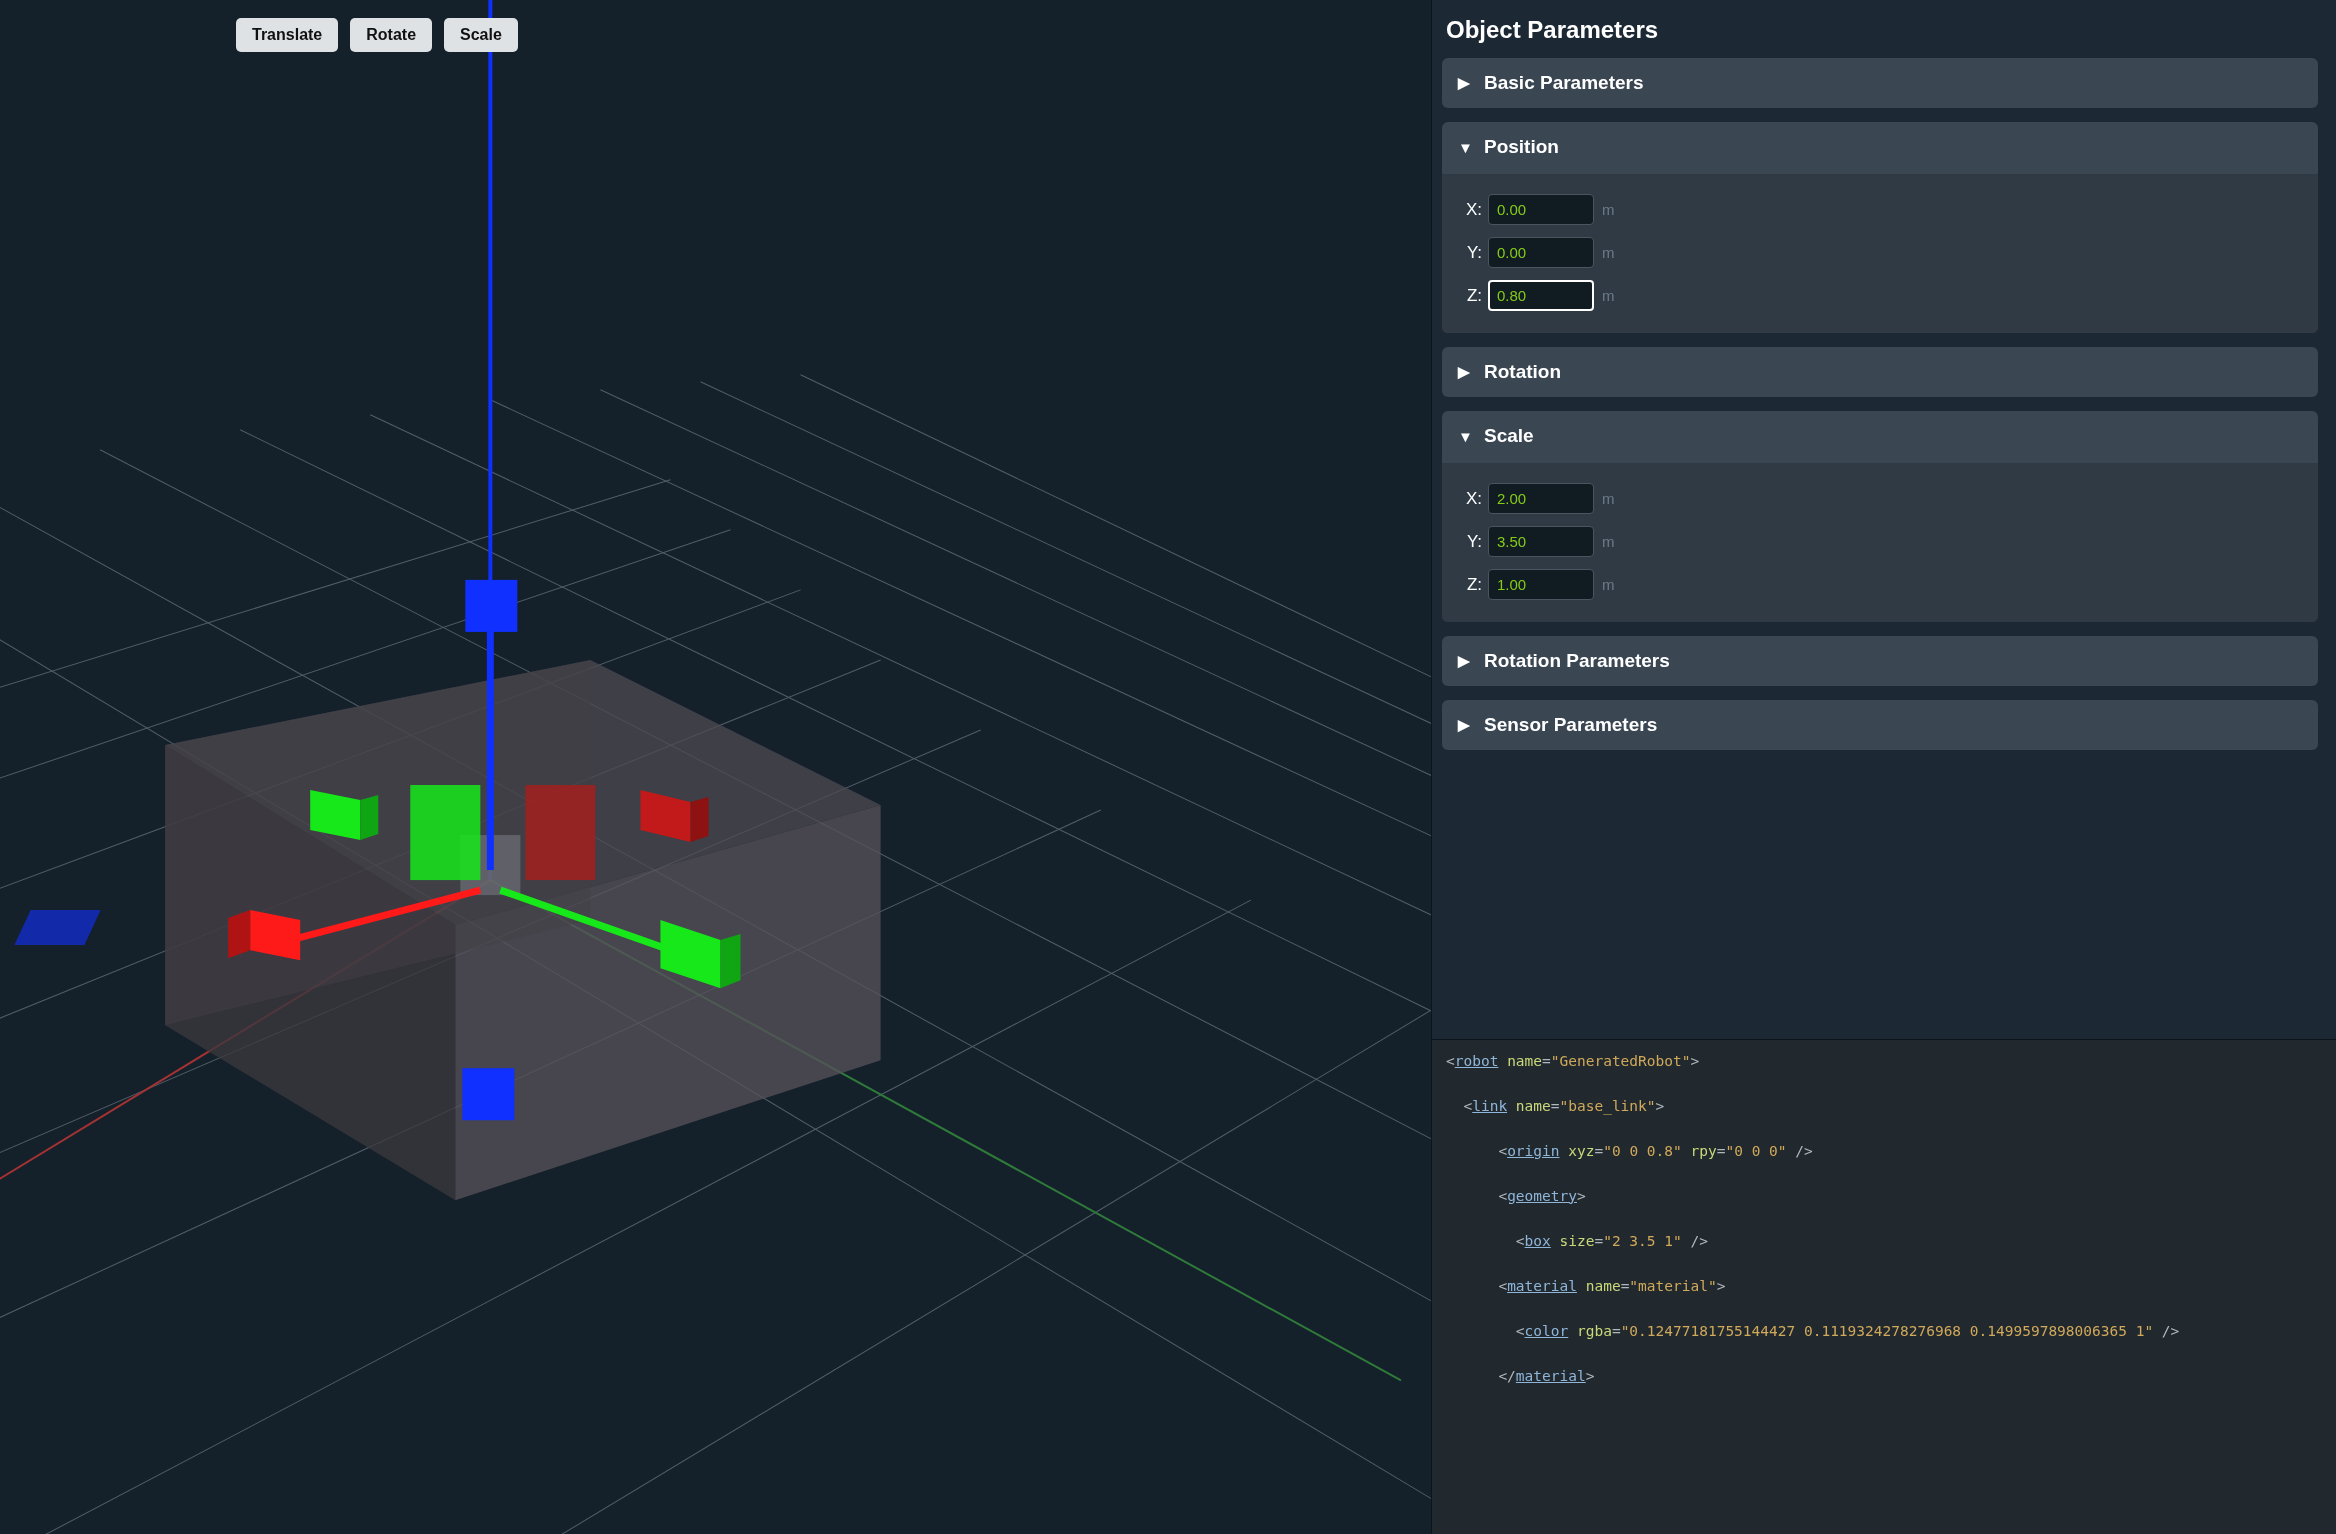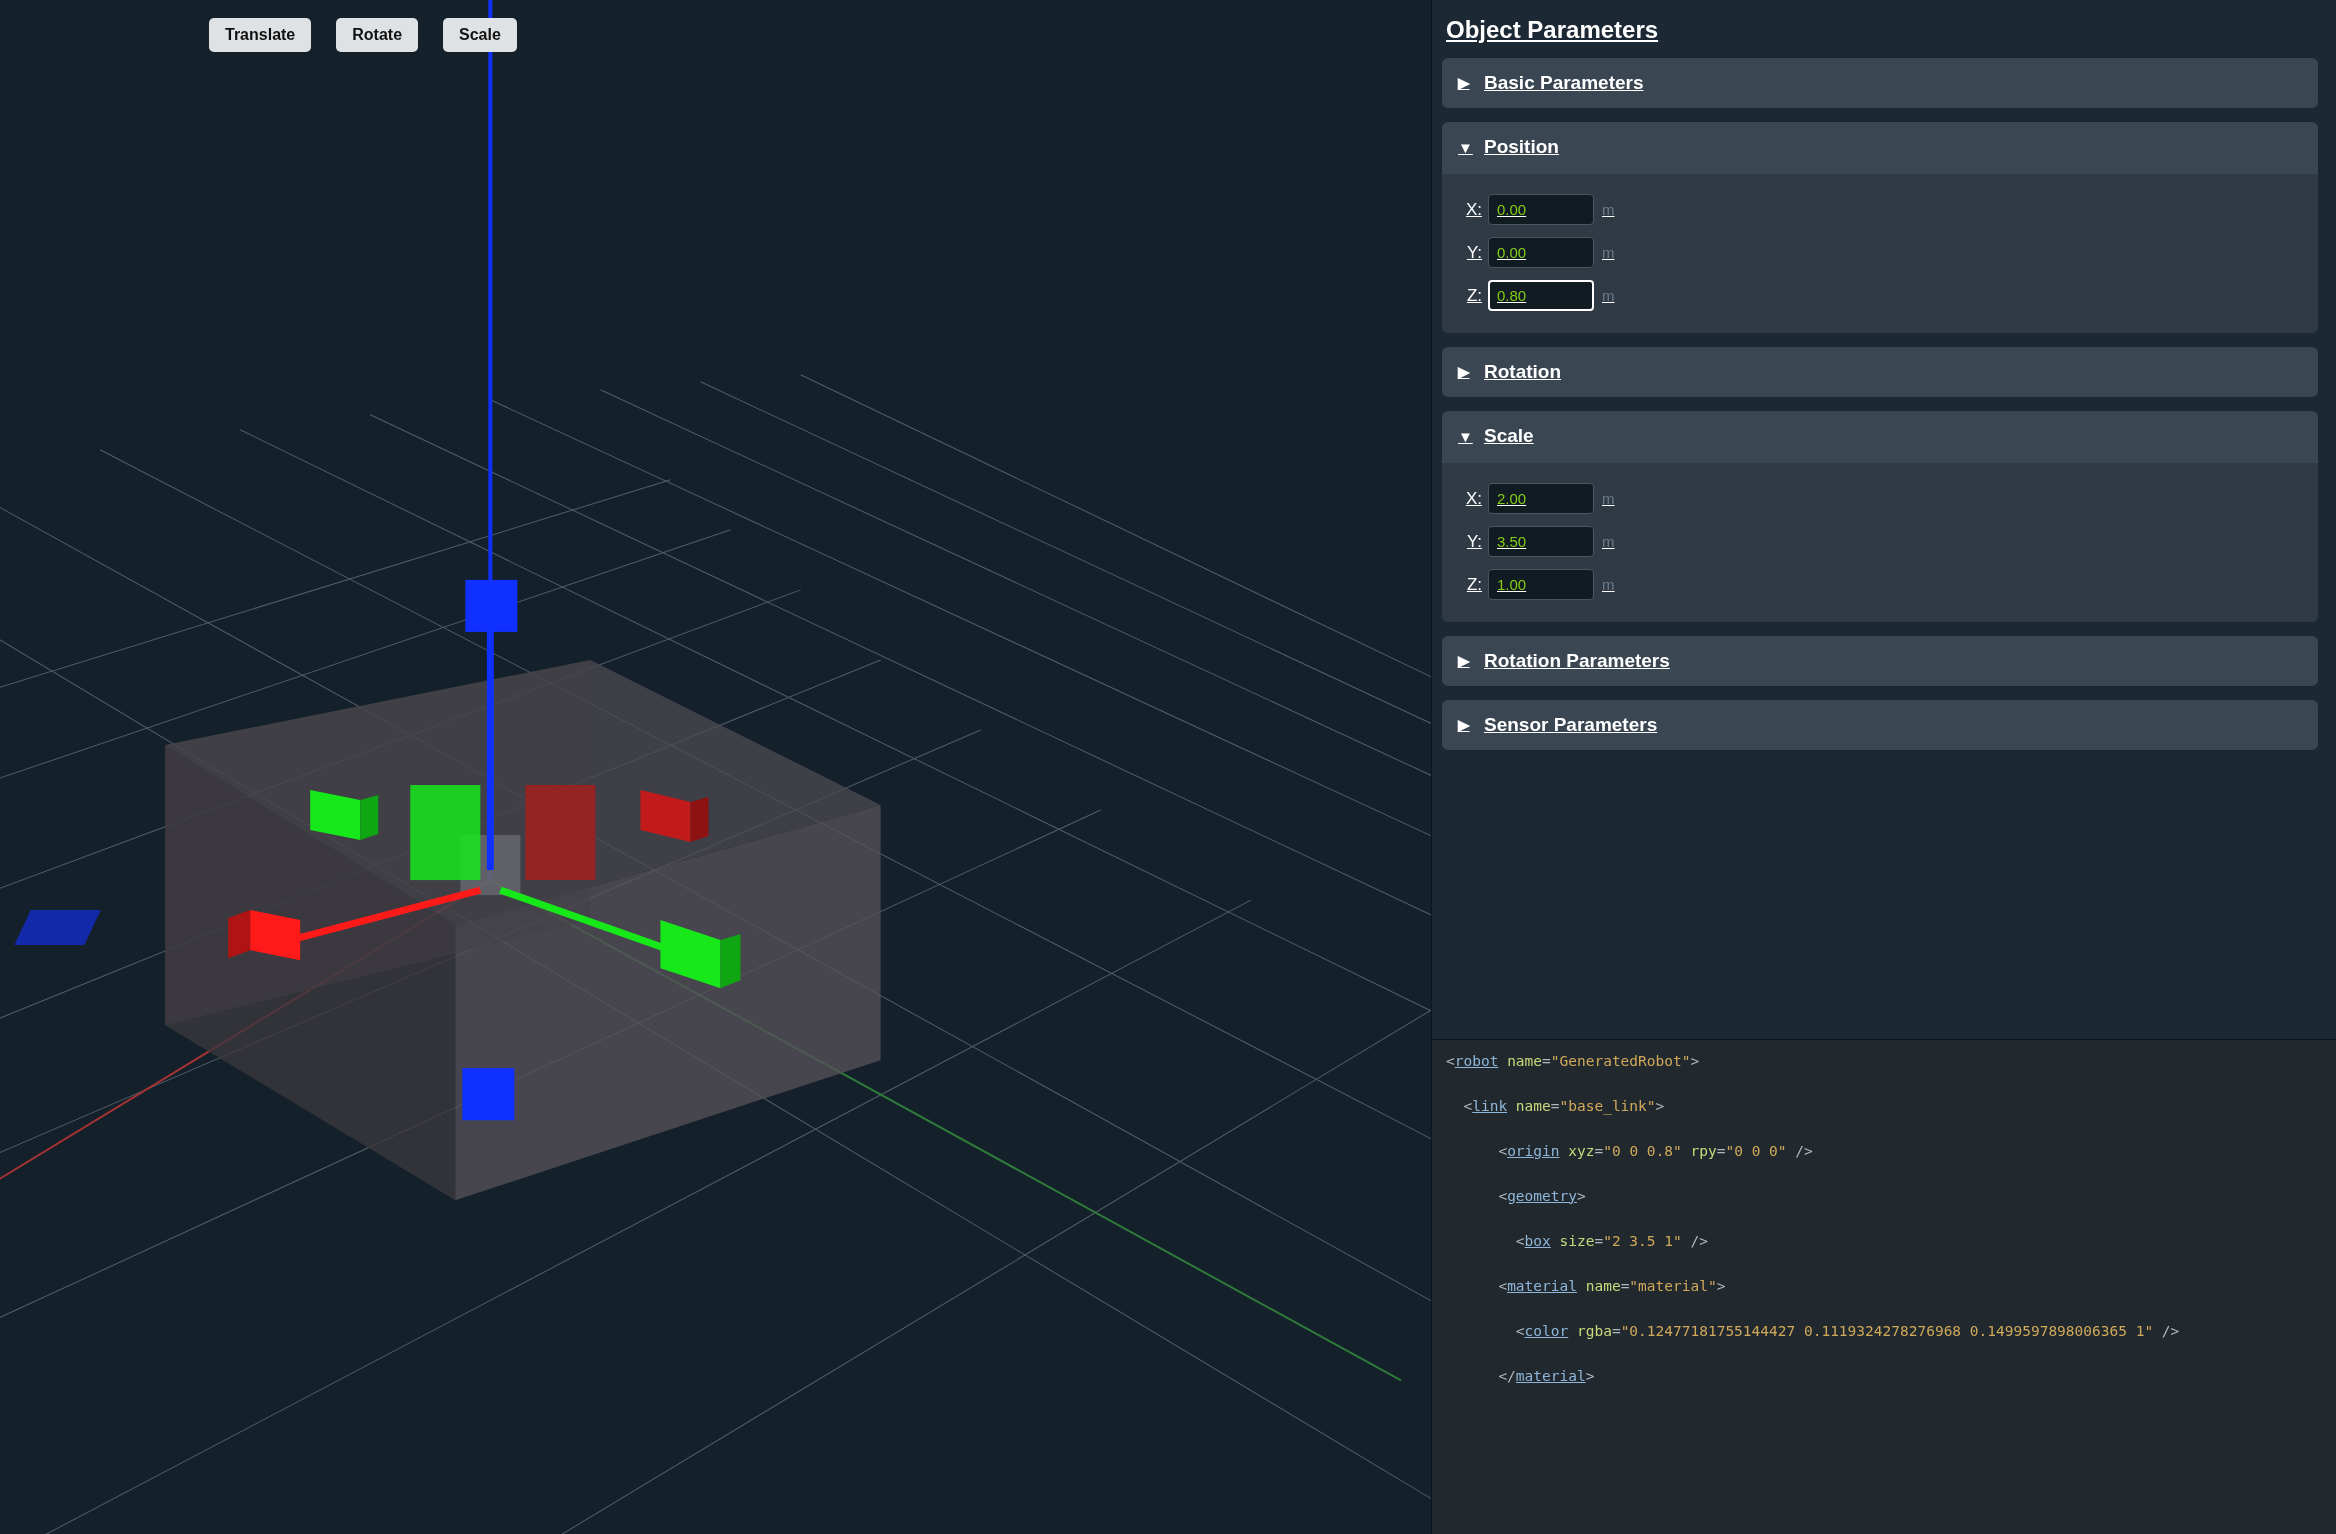--- a/index.html
+++ b/index.html
@@ -21,22 +21,22 @@
     background: #14202a;
     overflow: hidden;
   }
   .viewport svg {
     position: absolute;
     inset: 0;
     width: 100%; height: 100%;
   }
   .toolbar {
     position: absolute;
-    top: 18px; left: 209px;
-    display: flex; gap: 25px;
+    top: 18px; left: 236px;
+    display: flex; gap: 12px;
     z-index: 10;
   }
   .toolbar button {
     background: #dfe2e5;
     color: #111;
     border: none;
     border-radius: 5px;
     padding: 8px 16px;
     font-size: 16px;
     font-weight: 600;
@@ -48,21 +48,20 @@
     display: flex;
     flex-direction: column;
     border-left: 1px solid #0d151c;
     background: #1c2833;
   }
   .panels {
     flex: 1;
     overflow-y: auto;
     padding: 10px 18px 0 10px;
     position: relative;
-    text-decoration: underline;
   }
   .panels::-webkit-scrollbar { width: 16px; }
   .panels::-webkit-scrollbar-track { background: #2a3540; }
   .panels::-webkit-scrollbar-thumb { background: #6b7680; border-radius: 2px; }
   .panel-title {
     font-size: 24px;
     font-weight: 700;
     color: #fff;
     margin: 6px 4px 14px 4px;
   }

